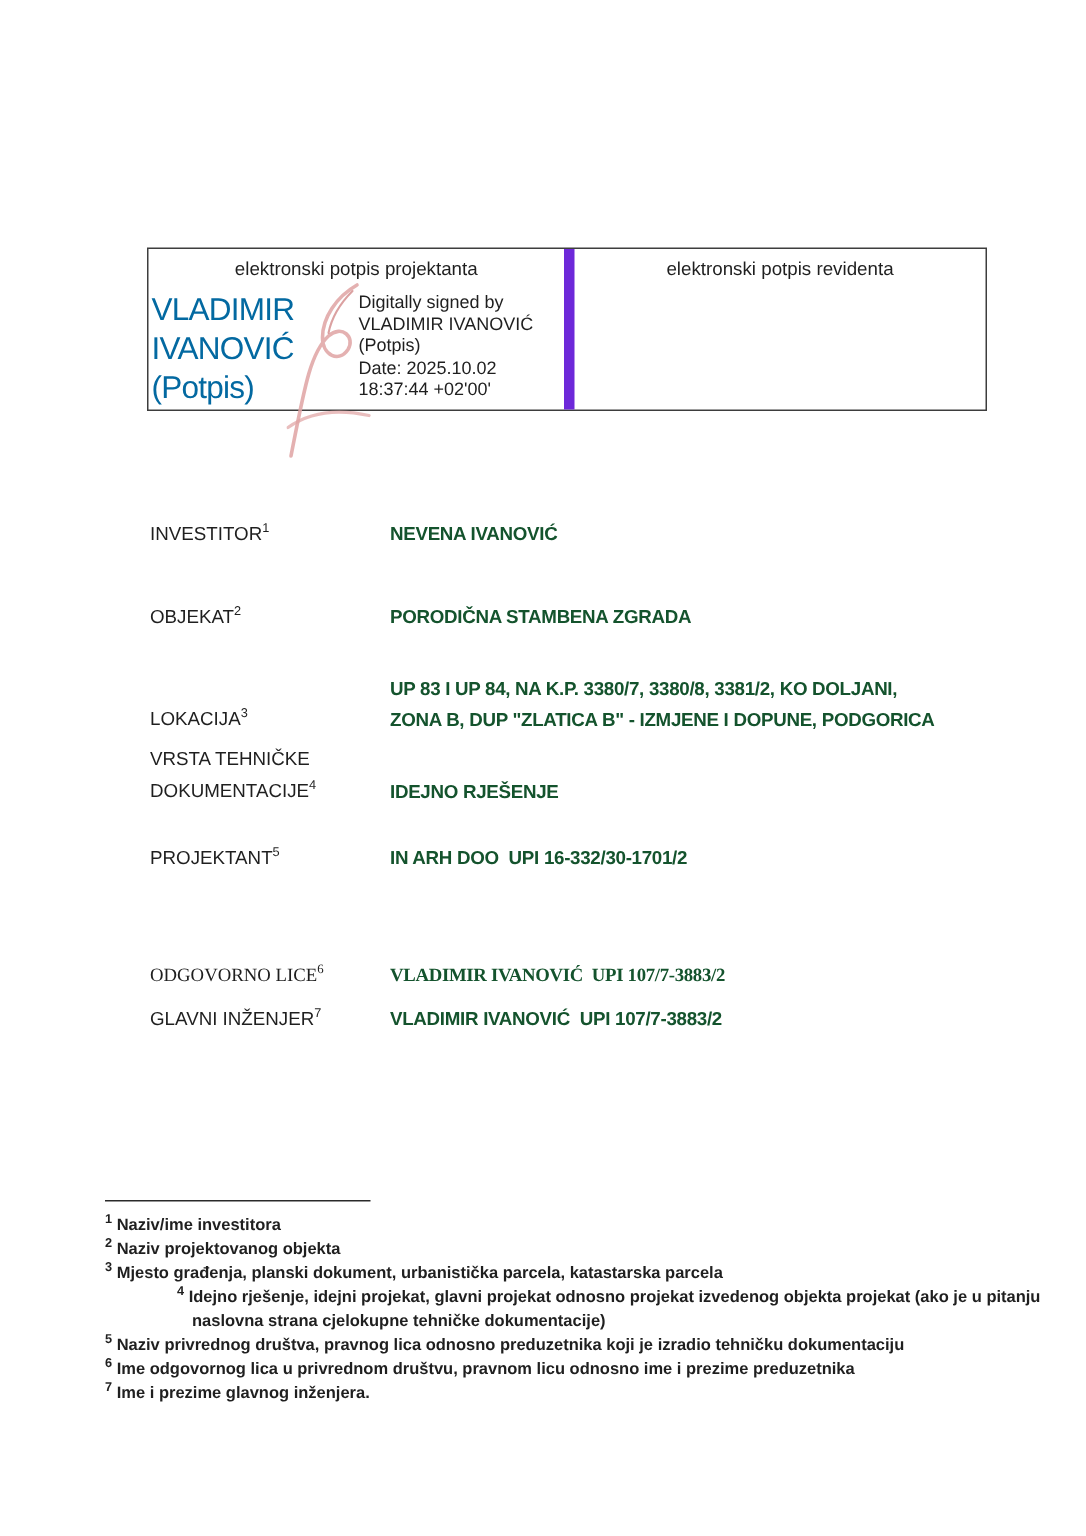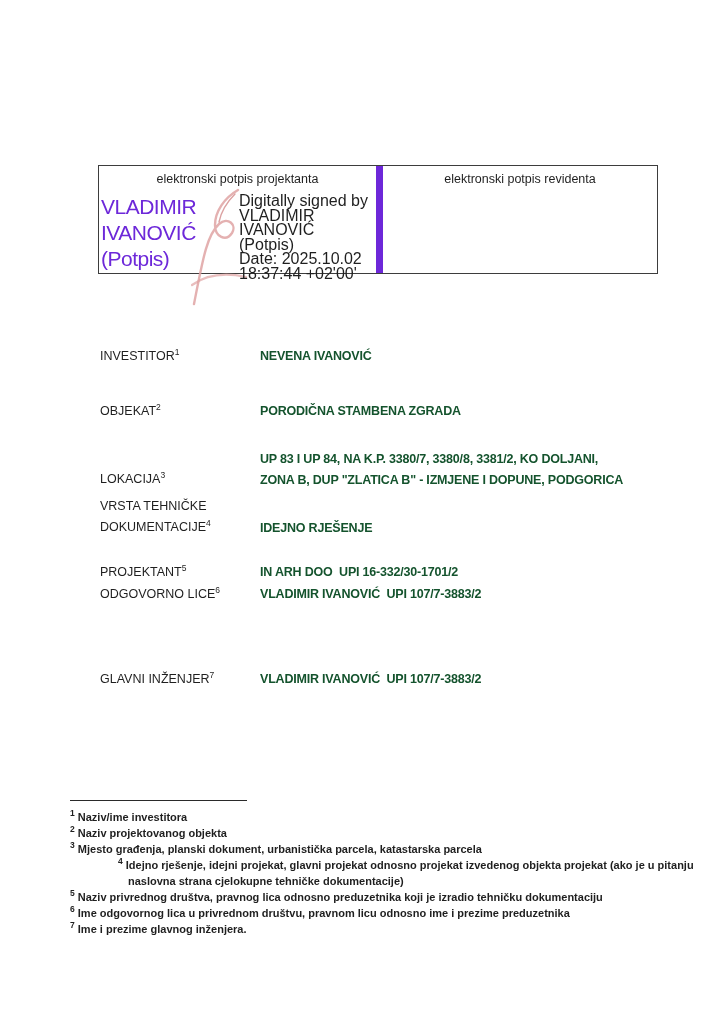--- a/index.html
+++ b/index.html
@@ -31,34 +31,34 @@
     padding-top: 6px;
     white-space: nowrap;
   }
   .signer-name {
     position: absolute;
     left: 2px; top: 28px;
     font-size: 21px;
     line-height: 26px;
     letter-spacing: -0.5px;
     white-space: pre-wrap;
-    color: #6d28d9;
+    color: #0369a1;
     z-index: 2;
   }
   .squiggle {
     position: absolute;
     left: 92px; top: 20px;
     width: 62px; height: 122px;
     z-index: 1;
   }
   .sig-details {
     position: absolute;
     left: 140px; top: 28px;
     width: 135px;
-    font-size: 16px;
+    font-size: 12px;
     line-height: 14.6px;
     white-space: pre-wrap;
     z-index: 2;
   }
 
   
   .frow {
     position: absolute;
     left: 100px;
     width: 600px;
@@ -85,21 +85,21 @@
     line-height: 20.5px;
     letter-spacing: -0.2px;
     white-space: pre-wrap;
     color: #14532d;
   }
   .r1 { top: 346px; }
   .r2 { top: 401px; }
   .r3 { top: 448px; min-height: 42px; }
   .r4 { top: 496px; min-height: 42px; }
   .r5 { top: 562px; }
-  .r6 { top: 584px; }
+  .r6 { top: 640px; font-family: Liberation Serif, serif; }
   .r7 { top: 669px; }
 
   
   .footnotes {
     position: absolute;
     left: 70px; top: 800px;
     width: 640px;
     font-size: 11px;
     line-height: 16px;
   }

